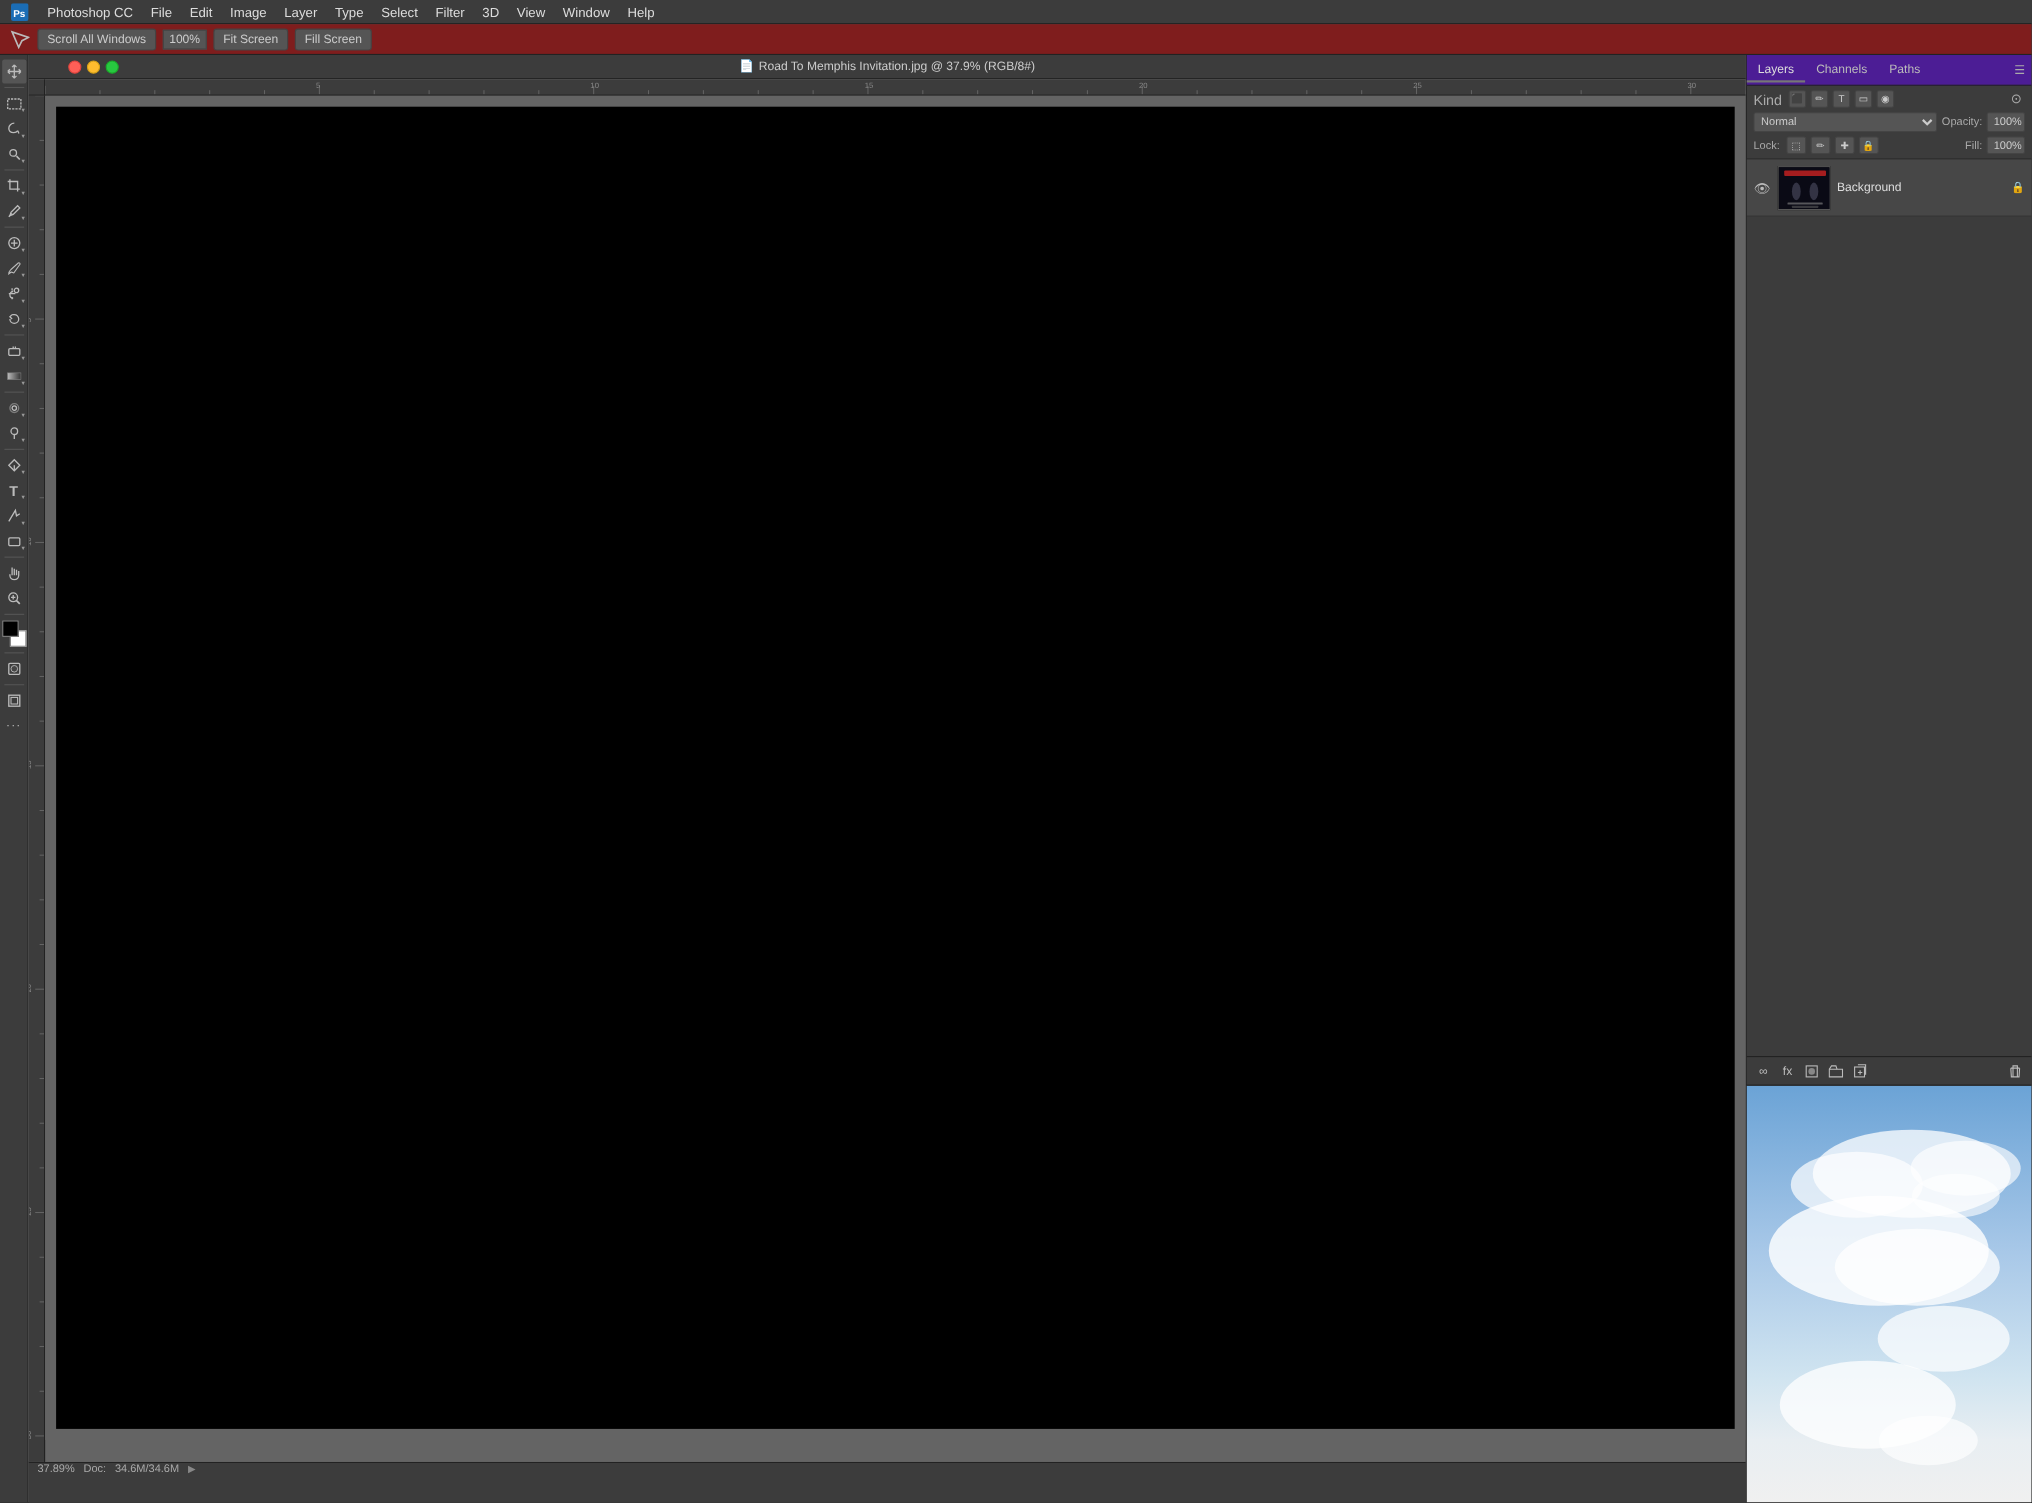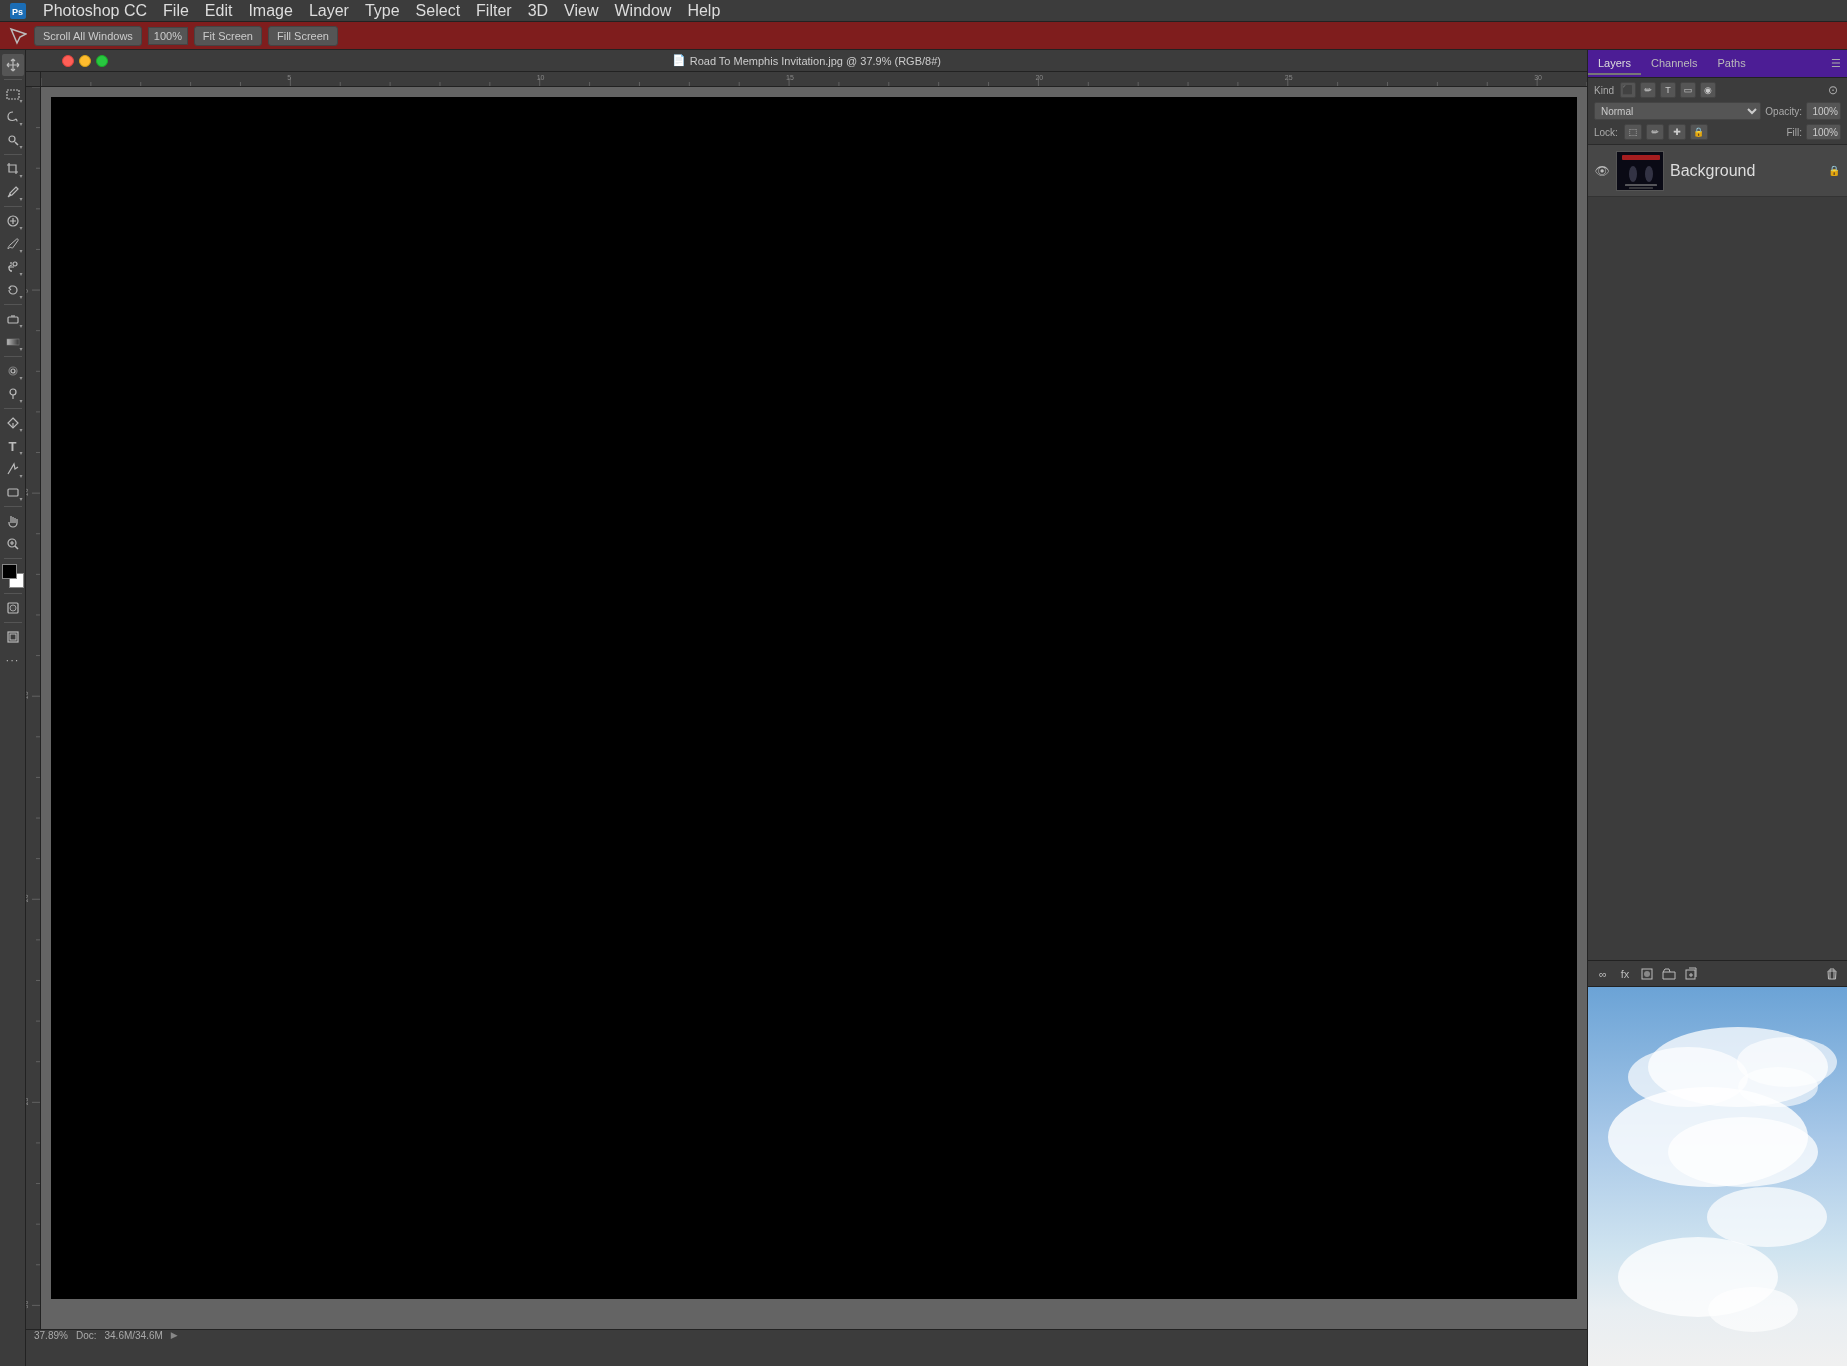--- a/index.html
+++ b/index.html
@@ -31,21 +31,21 @@
       width: 20px;
       height: 16px;
       margin-right: 6px;
       display: flex;
       align-items: center;
       justify-content: center;
     }
     .menu-item {
       padding: 2px 7px;
       color: #ddd;
-      font-size: 16px;
+      font-size: 12px;
       cursor: pointer;
       border-radius: 3px;
     }
 
     
     #options-bar {
       width: 100%;
       height: 28px;
       background: #7f1d1d;
       display: flex;
@@ -409,21 +409,21 @@
       width: 48px;
       height: 40px;
       background: #000;
       border: 1px solid #555;
       flex-shrink: 0;
       overflow: hidden;
       position: relative;
     }
     .layer-name {
       flex: 1;
-      font-size: 16px;
+      font-size: 11px;
       color: #ddd;
     }
     .layer-lock {
       width: 12px;
       height: 12px;
       display: flex;
       align-items: center;
       justify-content: center;
       font-size: 10px;
       color: #aaa;
@@ -821,21 +821,21 @@
       <div class="panel-tab">Channels</div>
       <div class="panel-tab">Paths</div>
       <div style="margin-left:auto; padding-right:4px; display:flex; align-items:center; gap:2px;">
         <div style="width:14px; height:14px; display:flex; align-items:center; justify-content:center; cursor:pointer; color:#aaa;">☰</div>
       </div>
     </div>
 
     <div id="layers-controls">
 
       <div class="layers-filter-row">
-        <span style="font-size:10px; color:#aaa; margin-right:2px;">Kind</span>
+        <span style="font-size:13px; color:#aaa; margin-right:2px;">Kind</span>
         <div class="filter-btn" title="Pixel layer">⬛</div>
         <div class="filter-btn" title="Adjustment layer">✏</div>
         <div class="filter-btn" title="Type layer">T</div>
         <div class="filter-btn" title="Shape layer">▭</div>
         <div class="filter-btn" title="Smart object">◉</div>
         <div style="margin-left:auto; width:16px; height:16px; display:flex; align-items:center; justify-content:center; cursor:pointer; color:#aaa; font-size:12px;">⊙</div>
       </div>
 
       <div class="blend-row">
         <select class="blend-select">

